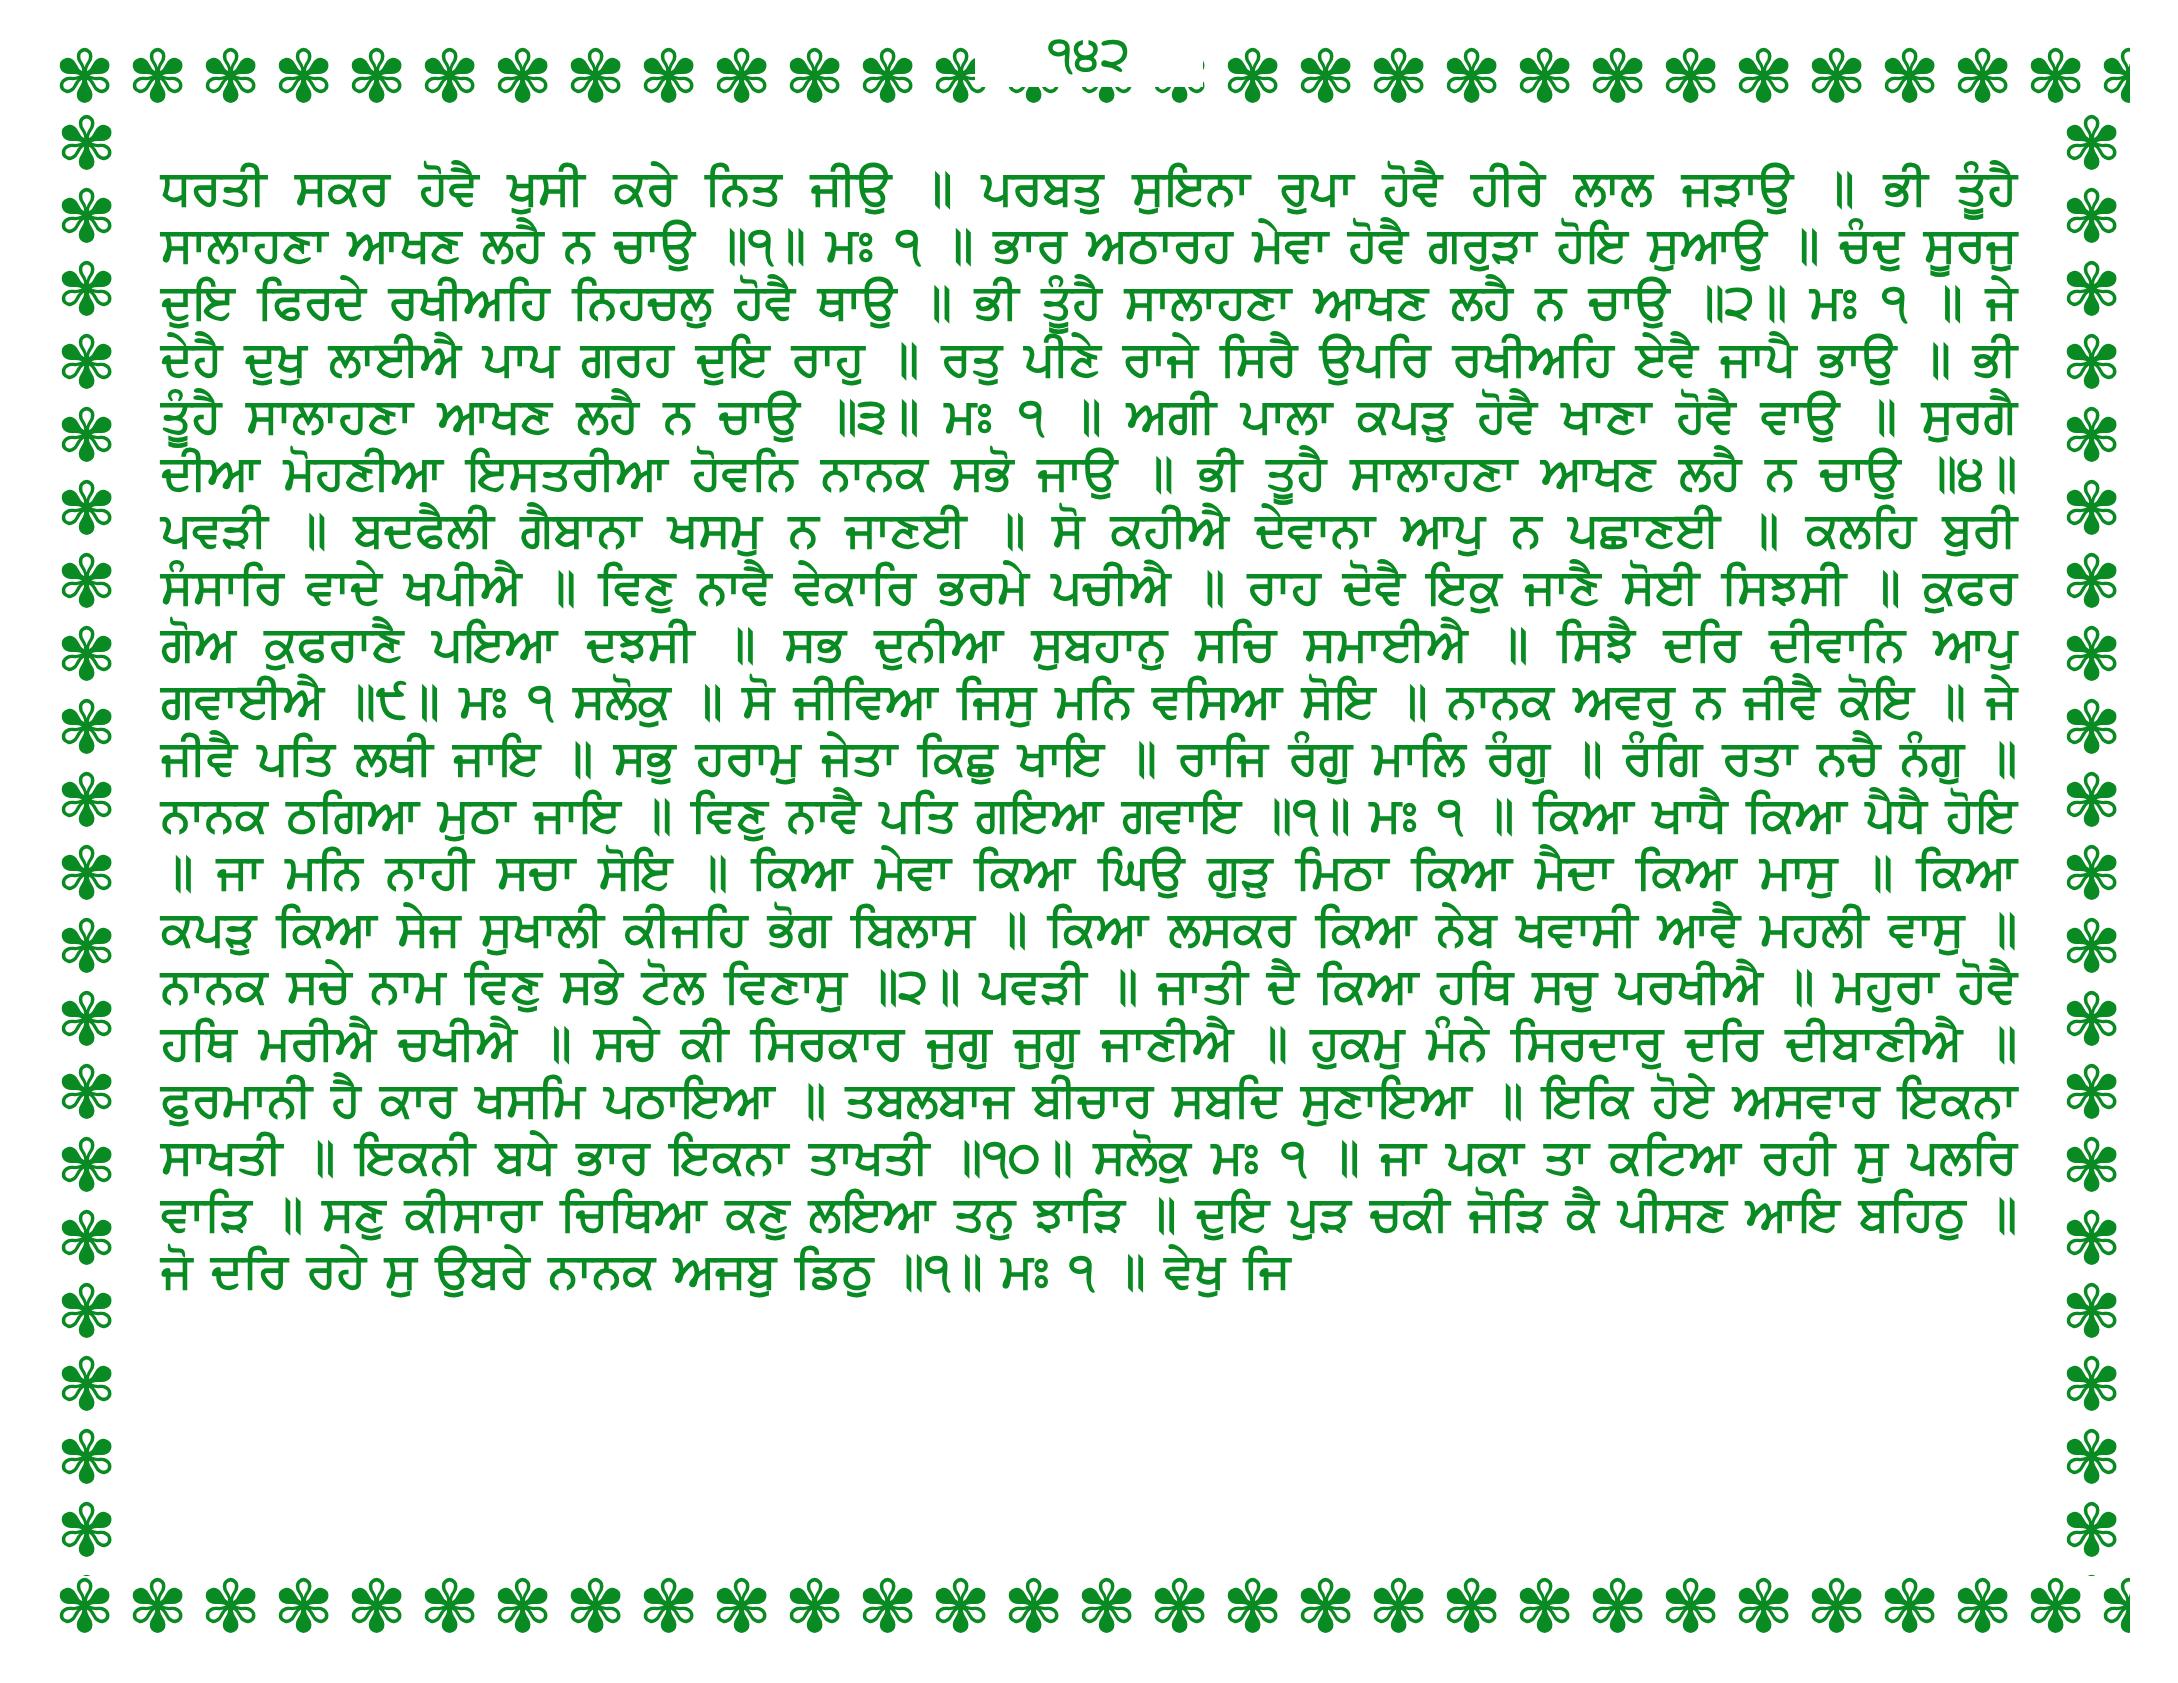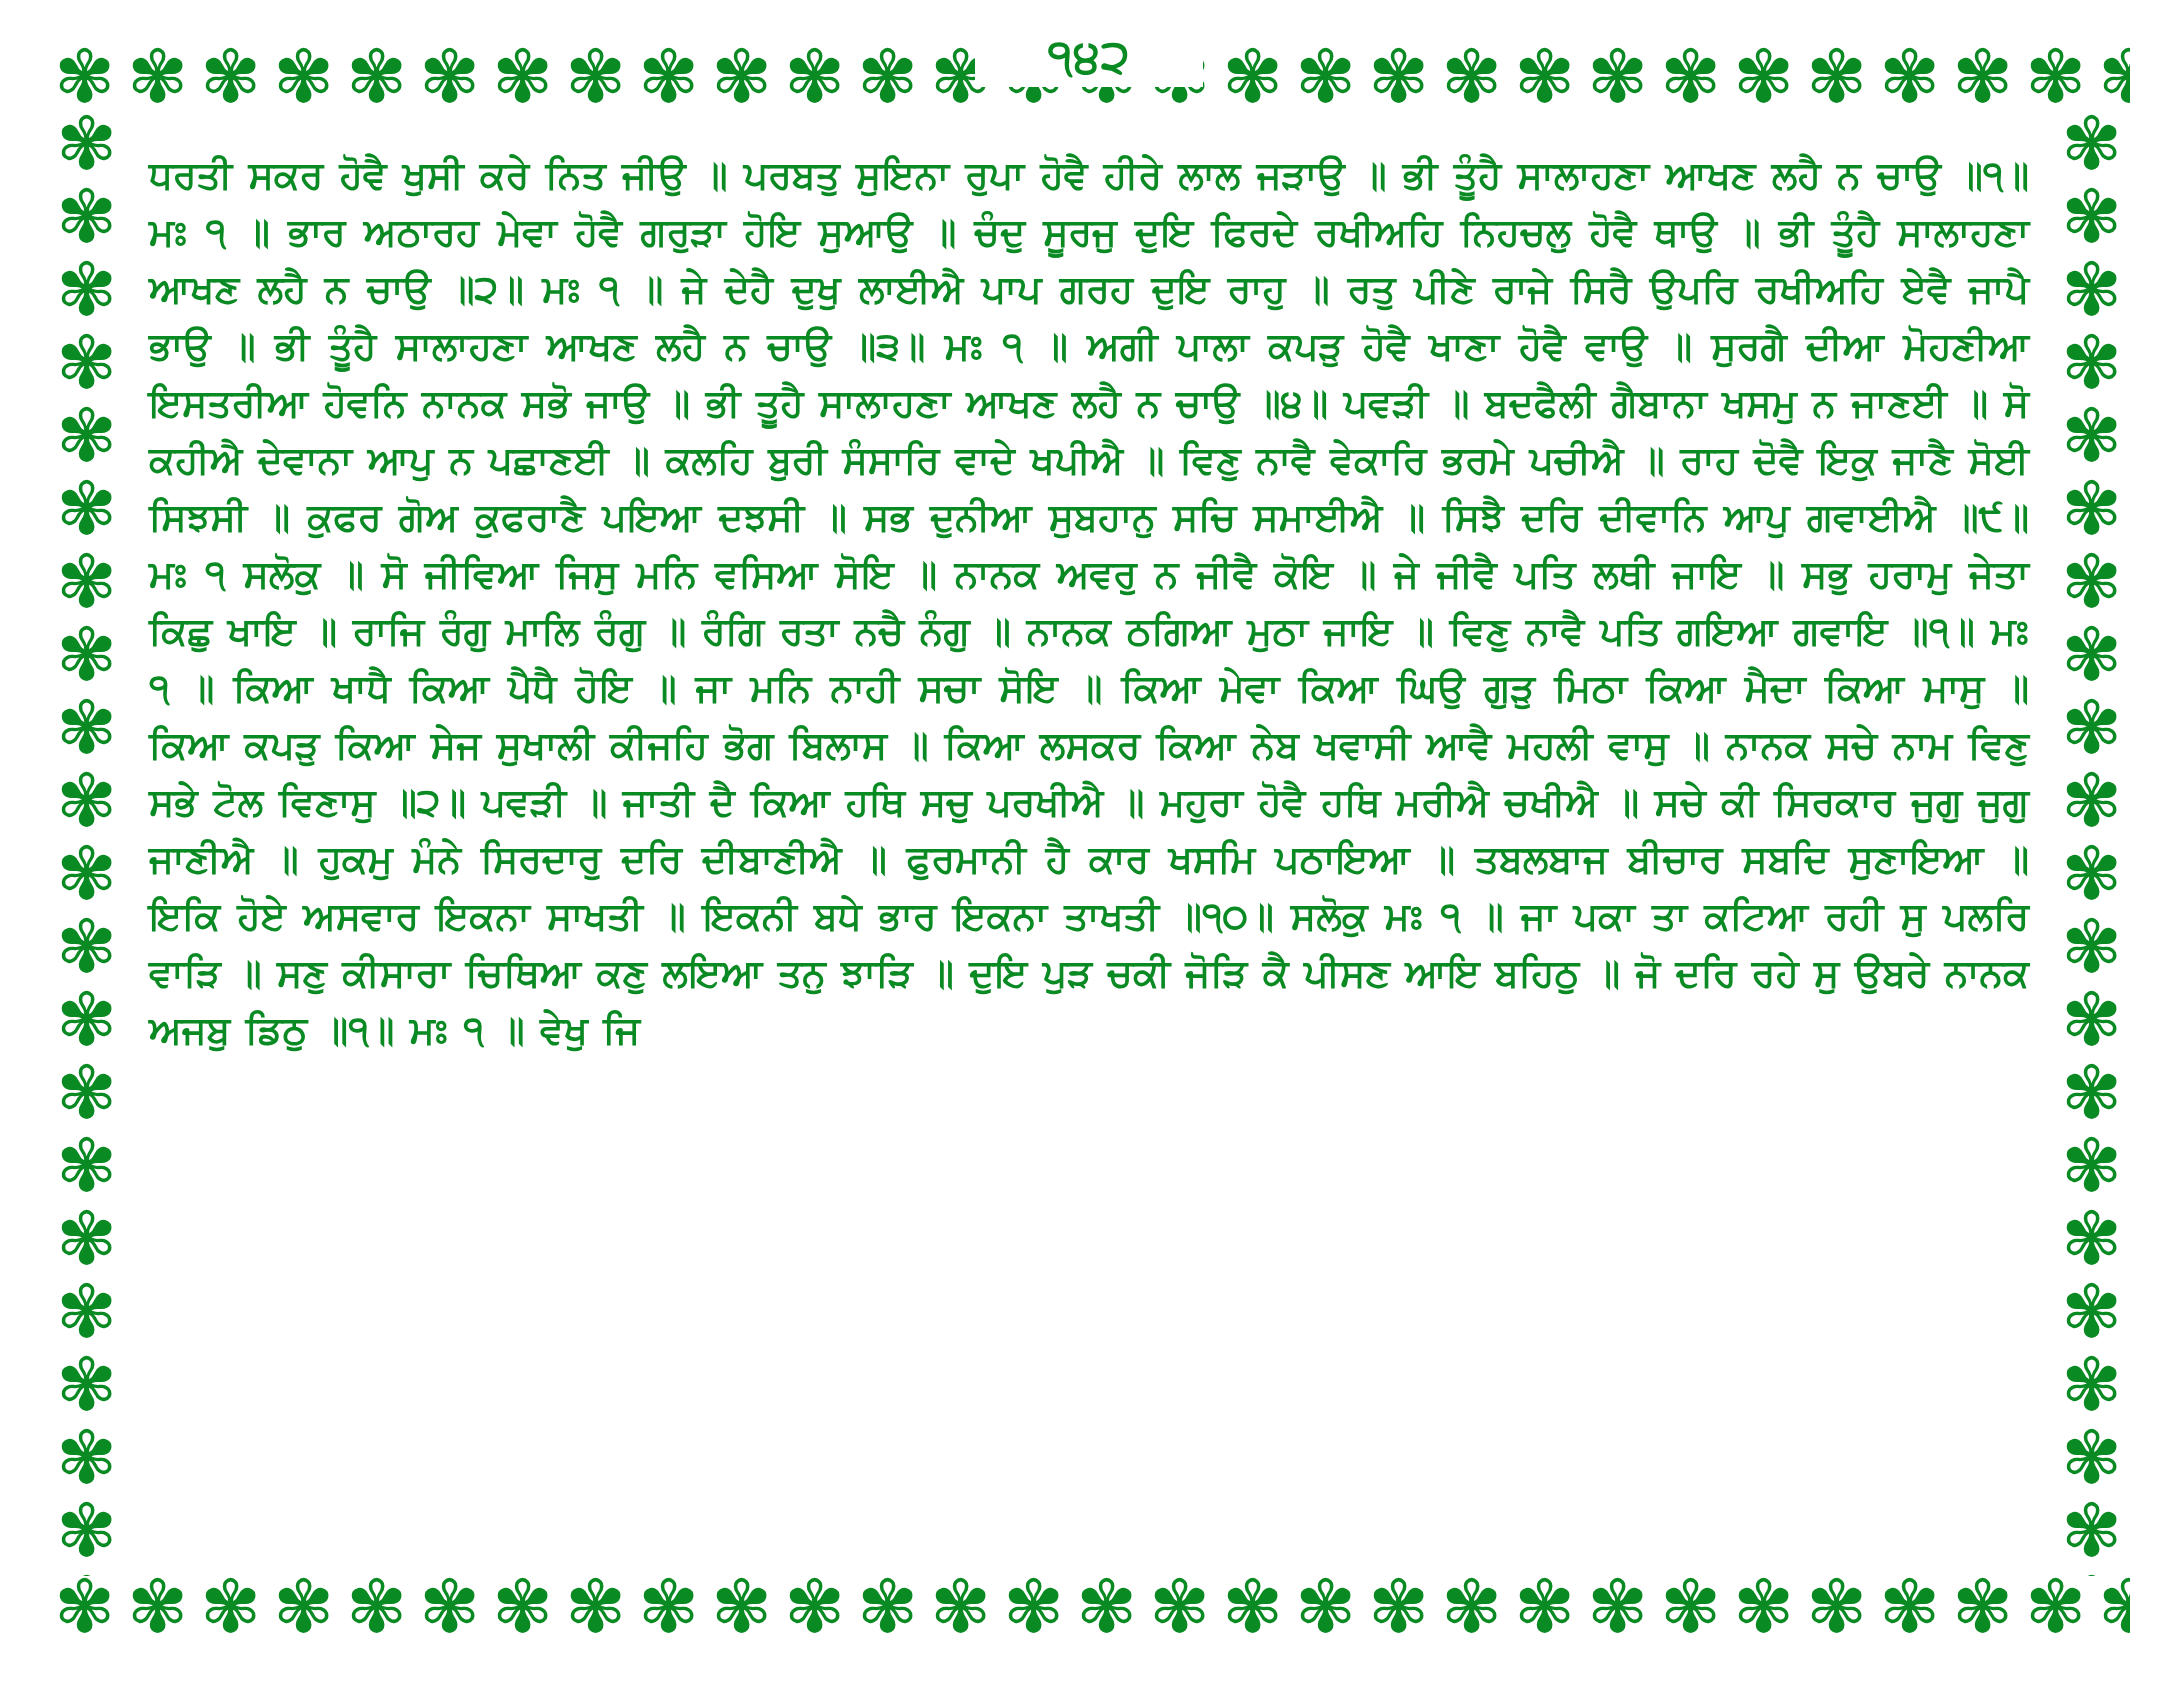--- a/index.html
+++ b/index.html
@@ -109,47 +109,47 @@
     background: #ffffff;
     z-index: 3;
   }
 
   .page-number {
     position: absolute;
     top: 30px;
     left: 50%;
     transform: translateX(-50%);
     z-index: 4;
-    font-family: Liberation Serif, serif;
+    font-family: Liberation Mono, monospace;
     font-size: 46px;
     font-weight: bold;
     color: #0a8a22;
     letter-spacing: 1px;
   }
 
   
   .text-area {
     position: absolute;
     left: 149px;
     top: 147px;
     right: 149px;
     bottom: 119px;
     z-index: 2;
   }
 
   .scripture-text {
     font-family: "DejaVu Sans", sans-serif;
-    font-size: 38px;
+    font-size: 48px;
     font-weight: bold;
     color: #0a8a22;
     line-height: 57px;
     text-align: justify;
     text-align-last: left;
     word-spacing: 2px;
-    margin: 0;
+    margin: 12px;
   }
 </style>
 </head>
 <body>
 
 <div class="page">
 
   <div class="border-frame">
     <div class="border-band band-top" id="band-top">
         <span>✾</span>

